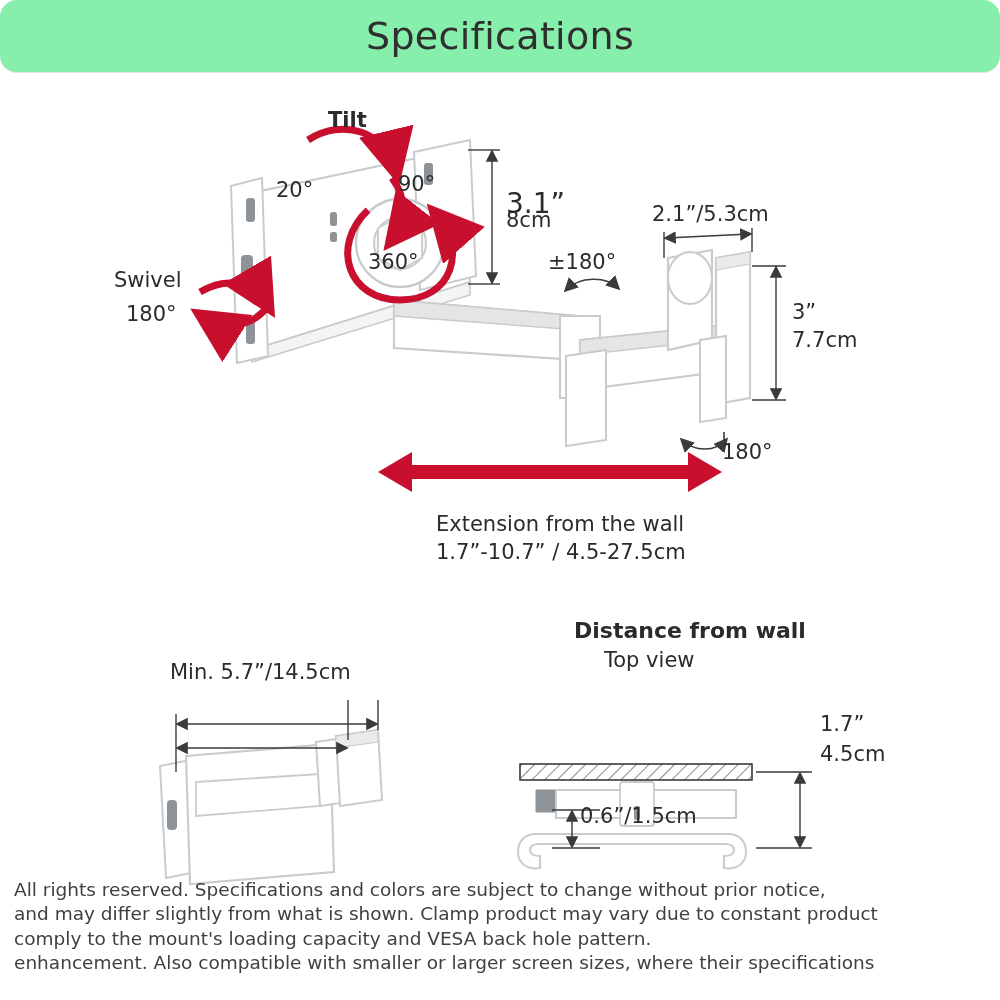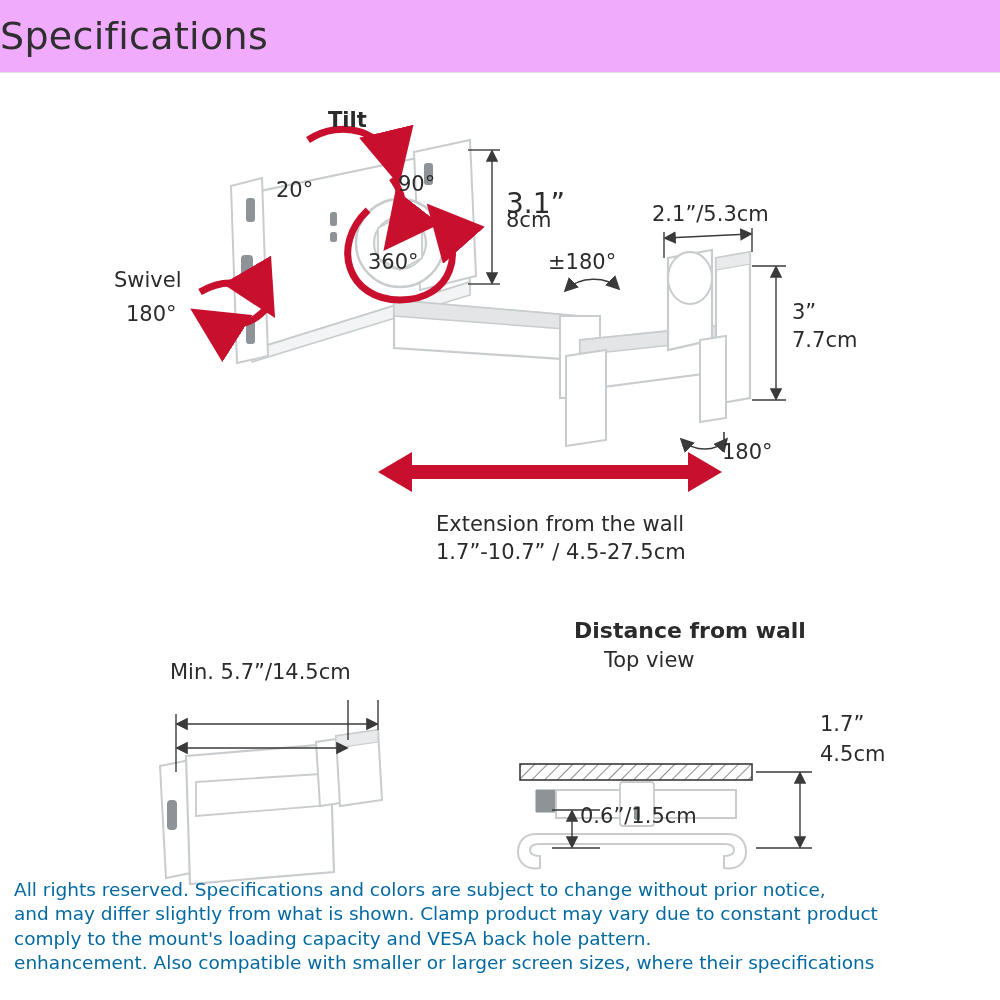--- a/index.html
+++ b/index.html
@@ -19,25 +19,26 @@
     position: relative;
     width: 1000px;
     height: 1000px;
   }
   
   .header {
     position: absolute;
     left: 0; top: 0;
     width: 1000px;
     height: 72px;
-    background: #f0abfc;
+    background: #86efac;
     border-bottom: 1px solid #e2e2e2;
     display: flex;
     align-items: center;
-    justify-content: flex-start;
+    justify-content: center;
+    border-radius: 17px;
   }
   .header-title {
     font-size: 38px;
     font-weight: 400;
     color: #2f2f2f;
     letter-spacing: 0.3px;
   }
   
   .t {
     position: absolute;
@@ -54,21 +55,21 @@
     pointer-events: none;
   }
   
   .disclaimer {
     position: absolute;
     left: 14px;
     top: 878px;
     width: 976px;
     font-size: 18.5px;
     line-height: 1.32;
-    color: #0369a1;
+    color: #404040;
   }
   .disclaimer div { white-space: pre; }
 </style>
 </head>
 <body>
 
 <div class="page">
 
   <div class="header">
     <div class="header-title">Specifications</div>

